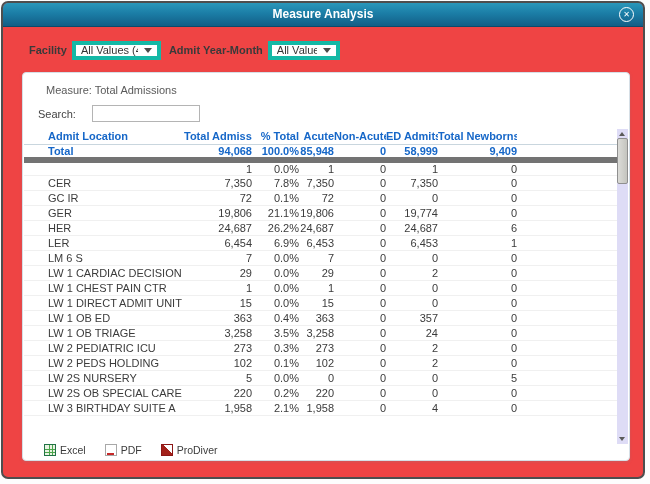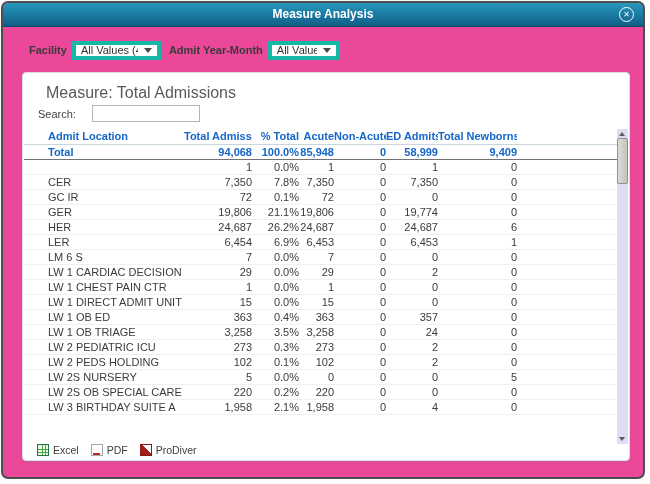--- a/index.html
+++ b/index.html
@@ -1,19 +1,19 @@
 <!DOCTYPE html>
 <html><head>
 <meta charset="utf-8">
 <style>
   * { margin:0; padding:0; box-sizing:border-box; }
   html,body { width:650px; height:484px; background:#fdfdfd; font-family:"Liberation Sans","DejaVu Sans",sans-serif; overflow:hidden; }
 
   .dialog { position:absolute; left:1px; top:1px; width:644px; height:478px;
-            border:2px solid #4e4e4e; border-radius:7px; background:#ec4899; overflow:hidden; }
+            border:2px solid #4e4e4e; border-radius:7px; background:#ef4444; overflow:hidden; }
 
   
   .titlebar { position:relative; height:24px;
               background:linear-gradient(180deg,#2a97ba 0%,#1b7da6 45%,#135e86 100%);
               border-bottom:1px solid #0d4a6b; }
   .titlebar .title { position:absolute; left:0; right:0; top:4px; text-align:center;
                      color:#fff; font-size:12px; font-weight:bold; }
   .close-btn { position:absolute; right:9px; top:4px; width:15px; height:15px;
                border:1px solid #fff; border-radius:50%; color:#fff; font-size:8px;
                font-weight:bold; display:flex; align-items:center; justify-content:center;
@@ -27,49 +27,49 @@
   .dropdown .dd-value { flex:1; white-space:nowrap; overflow:hidden; }
   .caret { width:0; height:0; border-left:4px solid transparent; border-right:4px solid transparent;
            border-top:5px solid #4a4a4a; margin-left:6px; }
   .dd-facility { width:89px; margin-right:8px; }
   .dd-month { width:72px; }
 
   
   .panel { position:absolute; top:69px; left:19px; width:608px; height:389px;
            background:#fff; border:1px solid #d6dfe6; border-radius:4px;
            box-shadow:0 1px 3px rgba(110,135,150,.25); }
-  .measure-line { position:absolute; top:11px; left:15px; font-size:16px; color:#5a5a5a;padding-left:8px; }
+  .measure-line { position:absolute; top:11px; left:15px; font-size:11px; color:#5a5a5a;padding-left:8px; }
   .search-row { position:absolute; top:32px; left:15px; display:flex; align-items:center; font-size:11px; color:#444; }
   .search-row .lbl { margin-right:16px; }
   .search-input { width:108px; height:17px; border:1px solid #b4b4b4; font-size:11px; padding:0 3px;
                   font-family:"Liberation Sans","DejaVu Sans",sans-serif; }
 
   
   table { position:absolute; top:56px; left:1px; width:594px; border-collapse:collapse; table-layout:fixed; }
   th, td { height:15px; font-size:11px; padding:0; white-space:nowrap; overflow:hidden; vertical-align:middle; }
   th { color:#1667c8; font-weight:bold; text-align:right; border-bottom:1px solid #c9d6de; }
   td { color:#3b3b3b; text-align:right; border-bottom:1px solid #f0f0f0; }
   th.c-loc, td.c-loc { text-align:left; padding-left:24px; }
   col.w-loc{width:160px} col.w-ta{width:68px} col.w-pct{width:47px} col.w-ac{width:35px}
   col.w-na{width:52px} col.w-ed{width:52px} col.w-nb{width:79px} col.w-fill{width:auto}
-  tr.total-row td { color:#1667c8; font-weight:bold; border-bottom:1px solid #737373; }
+  tr.total-row td { color:#1667c8; font-weight:bold; border-bottom:6px solid #737373; }
 
   
   .vscroll { position:absolute; top:56px; right:1px; width:11px; height:315px; background:#dedcf6; }
   .sb-arrow { position:absolute; left:2px; width:0; height:0;
               border-left:3.5px solid transparent; border-right:3.5px solid transparent; cursor:pointer; }
   .sb-up { top:3px; border-bottom:4px solid #5a5a5a; }
   .sb-down { bottom:3px; border-top:4px solid #5a5a5a; }
   .sb-thumb { position:absolute; top:9px; left:0; width:11px; height:46px;
               background:linear-gradient(90deg,#dcdcd8,#c4c4be); border:1px solid #8f8f8f;
               border-radius:2px; cursor:grab; }
 
   
   .export-bar { position:absolute; left:14px; bottom:3px; height:14px; display:flex; align-items:center; }
-  .export-item { display:flex; align-items:flex-start; margin-right:12px; cursor:pointer; }
+  .export-item { display:flex; align-items:flex-start; margin-right:12px; cursor:pointer;margin-left:7px; }
   .export-item .elabel { font-size:10.5px; color:#3c3c3c; margin-left:4px; }
   .ico { width:12px; height:12px; display:inline-block; }
   .excel-ico { border:1px solid #217346; background:
       linear-gradient(#4ca64c,#4ca64c) 0 3.5px/12px 1px no-repeat,
       linear-gradient(#4ca64c,#4ca64c) 0 7px/12px 1px no-repeat,
       linear-gradient(#4ca64c,#4ca64c) 3.5px 0/1px 12px no-repeat,
       linear-gradient(#4ca64c,#4ca64c) 7px 0/1px 12px no-repeat,
       #eaf3e4; }
   .pdf-ico { border:1px solid #a8a8a8; background:
       linear-gradient(#c62828,#c62828) 1px 8px/7px 2px no-repeat, #fff; }

